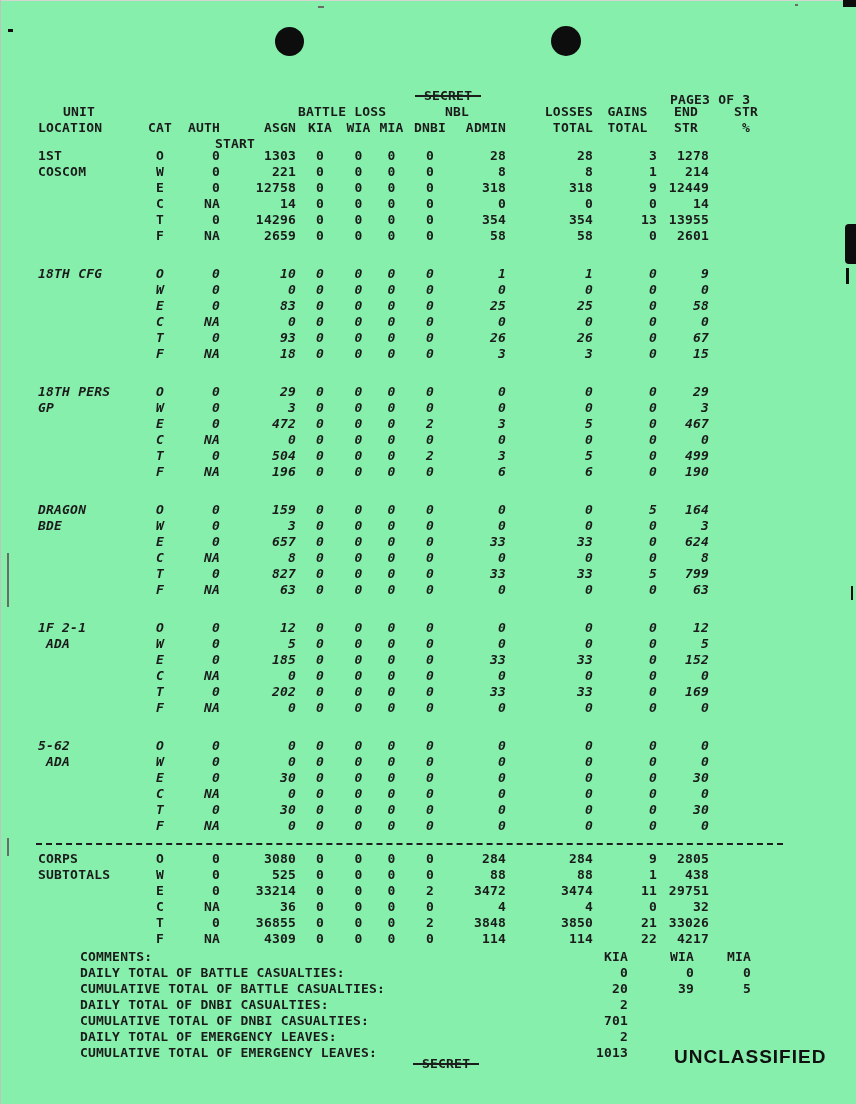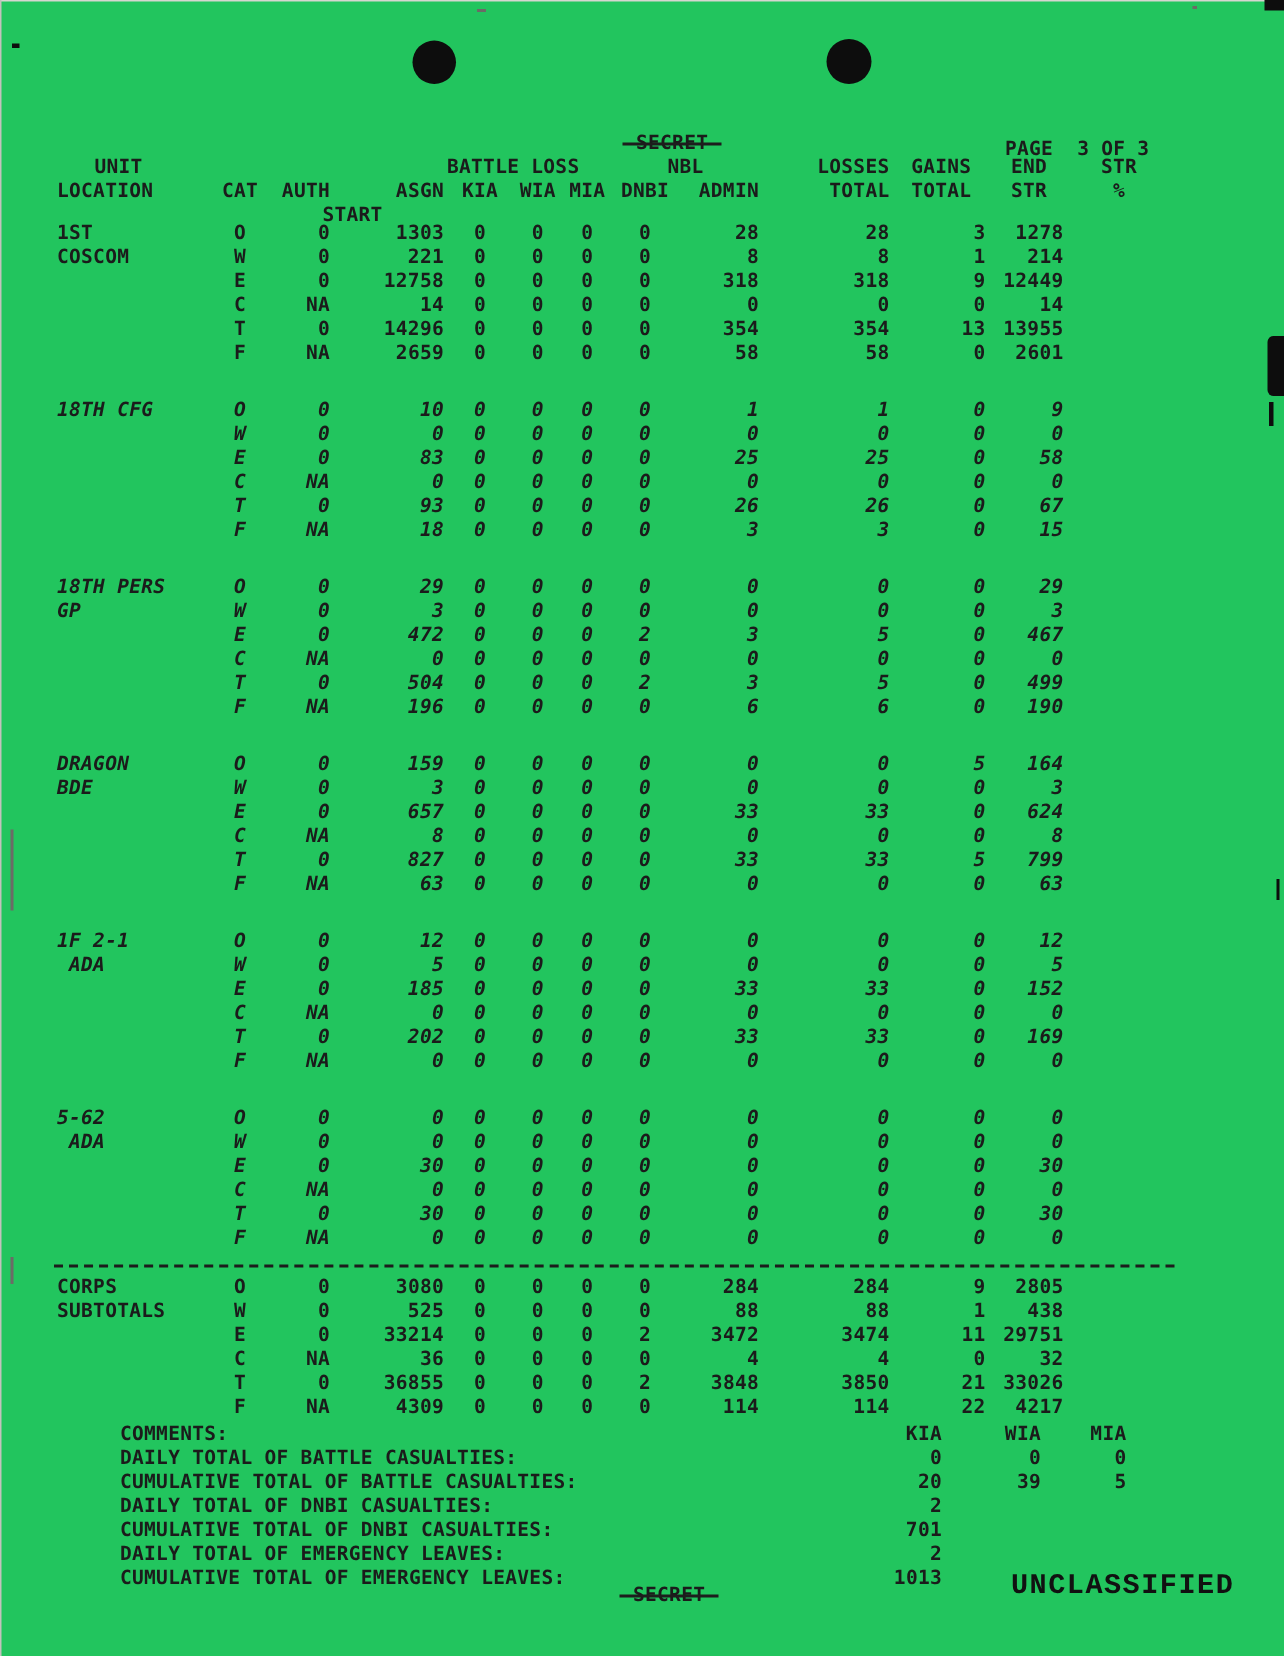--- a/index.html
+++ b/index.html
@@ -1,20 +1,20 @@
 <!DOCTYPE html>
 <html><head>
 <meta charset="utf-8">
 <style>
   * { margin:0; padding:0; box-sizing:border-box; }
   html,body { width:856px; height:1104px; }
   body { background:#e9e9e5; }
   .page {
     position:relative; width:856px; height:1104px;
-    background:#22c55e; overflow:hidden;
+    background:#86efac; overflow:hidden;
     font-family:"DejaVu Sans Mono","Liberation Mono",monospace;
     font-weight:700; color:#1b1b1b; font-size:13px; letter-spacing:0.2px;
     box-shadow: inset 1px 0 0 #c2c2bd, inset 0 1px 0 #d6d6d0;
   }
   .doc { position:absolute; inset:0; padding-top:88px; }
 
   .t-row {
     display:grid;
     grid-template-columns:112px 24px 50px 76px 44px 33px 33px 44px 54px 90px 63px 52px 70px;
     margin-left:36px; height:16px; line-height:16px;
@@ -35,21 +35,21 @@
   .hd-unit { text-align:left; padding-left:27px; }
   .sp2 { grid-column:3 / span 2; text-align:center;margin-top:32px; }
   .sp3 { grid-column:5 / span 3; text-align:left; }
   .sp2b { grid-column:8 / span 2; text-align:center; }
   .ctr { text-align:center; padding-right:0; }
   .lft { text-align:center; padding-left:2px; padding-right:0; }
 
   .hdr1 { position:relative; height:16px; line-height:16px; }
   .secret-top { position:absolute; left:424px; top:0; }
   .pageinfo { position:absolute; left:670px; top:4px; }
-  .pagenum { margin-left:16px; }
+  .pagenum { }
 
   .struck { position:relative; display:inline-block; }
   .struck::after {
     content:""; position:absolute; left:-9px; right:-9px; top:7px;
     border-top:2px solid #1d1d1d;
   }
 
   #table-body { margin-top:12px; }
   .group + .group { margin-top:22px;font-style:italic; }
   #subtotal-body { margin-top:6px; }
@@ -61,21 +61,21 @@
   }
 
   .cmt-label { grid-column:1 / span 9; text-align:left; padding-left:2px; }
   .cmt-v1 { text-align:right; padding-right:10px; }
   .cmt-v2 { text-align:right; padding-right:7px; }
   .cmt-v3 { text-align:right; padding-right:2px; }
 
   .secret-bottom { position:absolute; left:422px; top:1056px; }
   .unclassified {
     position:absolute; left:674px; top:1046px;
-    font-family:Liberation Mono, monospace;
+    font-family:Liberation Sans, sans-serif;
     font-weight:700; font-size:19px; letter-spacing:1px; color:#111;
   }
 
   .artifact { position:absolute; background:#0d0d0d; }
   .hole { border-radius:50%; }
   .light { background:#6b6b66; }
 </style>
 </head>
 <body>
 

